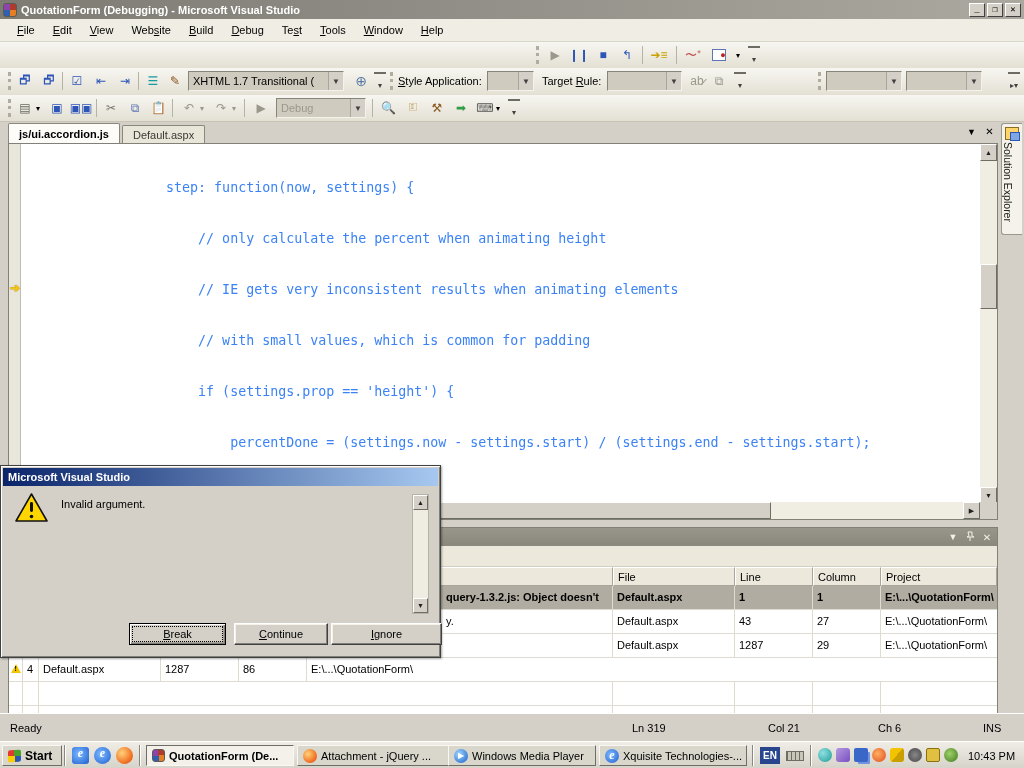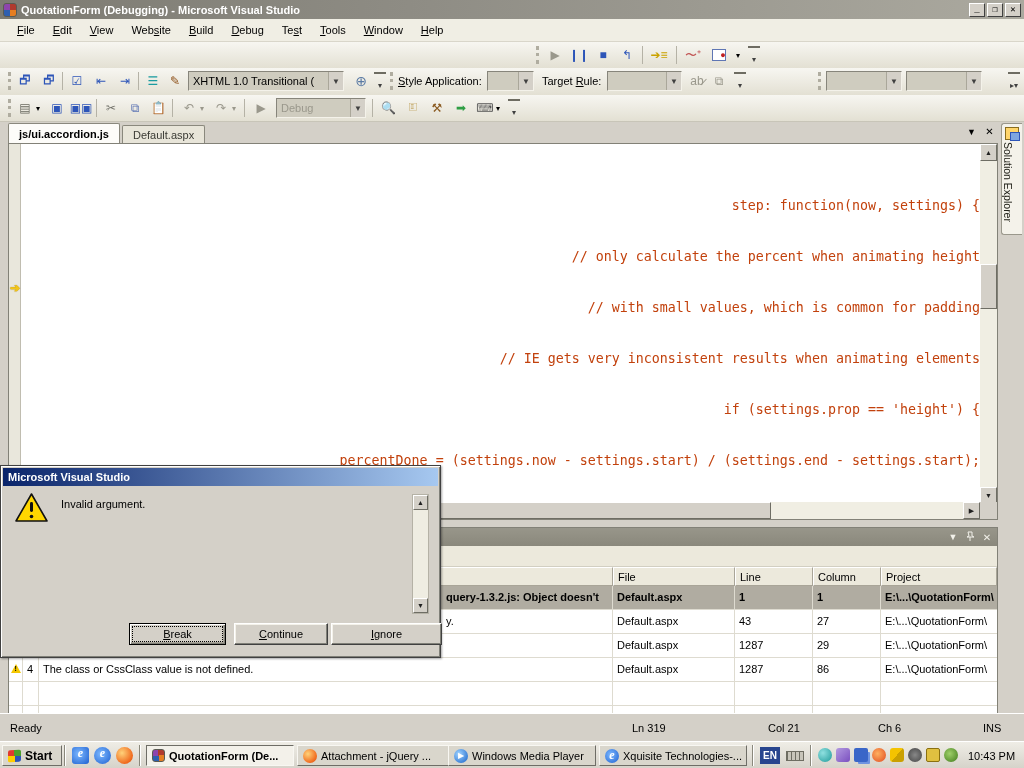--- a/index.html
+++ b/index.html
@@ -53,23 +53,23 @@
   .tab { top:1px; height:20px; padding:0 10px; display:flex; align-items:center;
     border:1px solid #8a887d; border-bottom:none; border-radius:2px 2px 0 0; }
   .tab.active { background:#fdfcf9; font-weight:bold; z-index:2; }
   .tab.inactive { background:#e8e5d9; color:#3a3a34; top:3px; height:18px; }
   .tabbtn { top:3px; width:15px; height:14px; text-align:center; font-size:9px; line-height:14px; }
 
   
   #editor { left:8px; top:143px; width:990px; height:377px; border:1px solid #828177; background:#fff; }
   #bpmargin { left:0; top:0; width:12px; height:359px; background:#e9e7dc; border-right:1px solid #c0bdb0; }
   #codearea { left:13px; top:0; right:17px; bottom:17px; overflow:hidden; background:#fff; }
-  #lines { position:absolute; left:16px; right:0; top:19px;
+  #lines { position:absolute; left:16px; right:0; top:1px;
     font-family:"DejaVu Sans Mono", monospace; font-size:13.3px; line-height:17px;
-    white-space:pre; color:#c2410c;text-align:right; }
+    white-space:pre; color:#3b82f6; }
   .cl { height:17px; }
   #execarrow { left:1px; top:139px; width:11px; height:11px; color:#f2c518; font-size:12px;
     line-height:11px; font-weight:bold; text-shadow:0 0 1px #a07800; }
   .sbtrack { background:#f0eee3; }
   .sbbtn { background:#d4d0c8; border:1px solid; border-color:#fff #6e6d64 #6e6d64 #fff;
     font-size:7px; color:#202020; display:flex; align-items:center; justify-content:center; }
   .sbthumb { background:#d4d0c8; border:1px solid; border-color:#fff #6e6d64 #6e6d64 #fff; }
   #vscroll { right:0; top:0; width:17px; height:360px; }
   #hscroll { left:0; bottom:0; height:17px; right:17px; }
   #sbcorner { right:0; bottom:0; width:17px; height:17px; background:#d4d0c8; }
@@ -209,21 +209,21 @@
     <div class="tbtn abs blue" style="left:14px">🗗</div>
     <div class="tbtn abs blue" style="left:38px">🗗</div>
     <div class="tsep abs" style="left:62px"></div>
     <div class="tbtn abs blue" style="left:66px">☑</div>
     <div class="tbtn abs blue" style="left:90px">⇤</div>
     <div class="tbtn abs blue" style="left:114px">⇥</div>
     <div class="tsep abs" style="left:138px"></div>
     <div class="tbtn abs" style="left:142px;color:#1a9ba0">☰</div>
     <div class="tbtn abs" style="left:164px;color:#8a4a10">✎</div>
     <div class="combo abs" style="left:188px;width:156px">
-      <span class="ctext">XHTML 1.0 Transitional (</span>
+      <span class="ctext">XHTML 1.7 Transitional (</span>
       <span class="carrow">▼</span>
     </div>
     <div class="tbtn abs" style="left:350px;color:#5a7aa4;font-size:14px">⊕</div>
     <div class="ovf abs" style="left:374px">▾</div>
     <div class="grip abs" style="left:390px"></div>
     <span class="lbl abs" style="left:398px"><u>S</u>tyle Application:</span>
     <div class="combo abs" style="left:487px;width:47px">
       <span class="ctext"></span>
       <span class="carrow">▼</span>
     </div>
@@ -290,22 +290,22 @@
   </div>
 
   <div id="editor" class="abs">
     <div id="bpmargin" class="abs">
       <div id="execarrow" class="abs">➔</div>
     </div>
     <div id="codearea" class="abs">
       <div id="lines">
         <div class="cl">                step: function(now, settings) {</div>
         <div class="cl">                    // only calculate the percent when animating height</div>
+        <div class="cl">                    // IE gets very inconsistent results when animating elements</div>
         <div class="cl">                    // with small values, which is common for padding</div>
-        <div class="cl">                    // IE gets very inconsistent results when animating elements</div>
         <div class="cl">                    if (settings.prop == 'height') {</div>
         <div class="cl">                        percentDone = (settings.now - settings.start) / (settings.end - settings.start);</div>
         <div class="cl">                    }</div>
         
         
         
         
         
         
         
@@ -380,21 +380,20 @@
         <div class="gcell c-num"></div>
         <div class="gcell c-desc"></div>
         <div class="gcell c-file">Default.aspx</div>
         <div class="gcell c-line">1287</div>
         <div class="gcell c-col">29</div>
         <div class="gcell c-proj">E:\...\QuotationForm\</div>
       </div>
       <div class="grow">
         <div class="gcell c-ic"><span class="warnico"></span></div>
         <div class="gcell c-num">4</div>
-        <div class="gcell c-desc">The class or CssClass value is not defined.</div>
         <div class="gcell c-file">Default.aspx</div>
         <div class="gcell c-line">1287</div>
         <div class="gcell c-col">86</div>
         <div class="gcell c-proj">E:\...\QuotationForm\</div>
       </div>
       <div class="grow">
         <div class="gcell c-ic"></div>
           <div class="gcell c-num"></div>
           <div class="gcell c-desc"></div>
         <div class="gcell c-file"></div>

